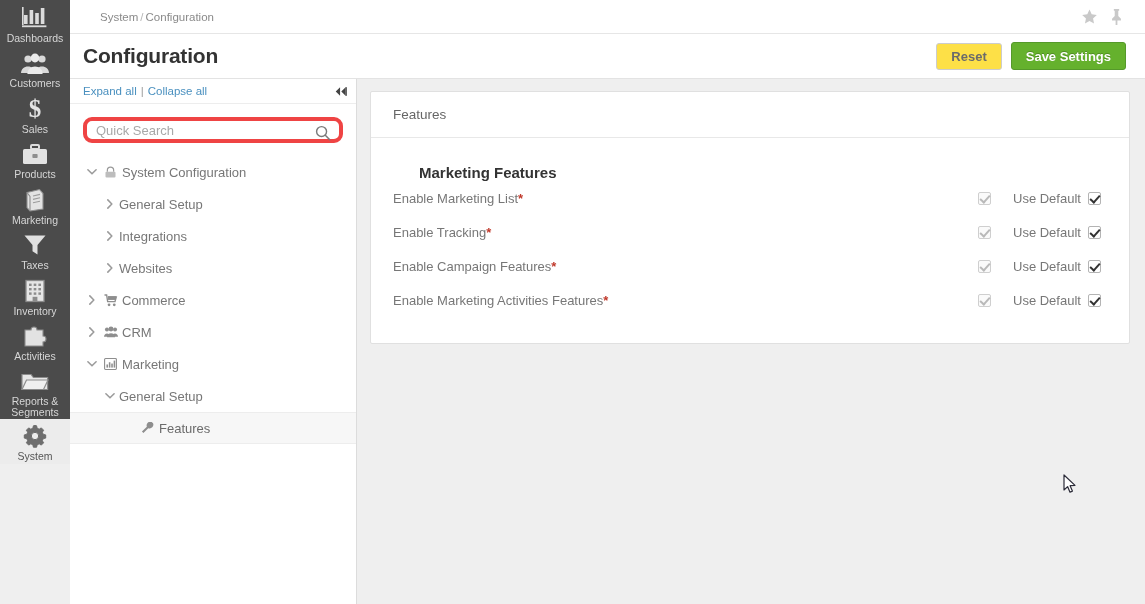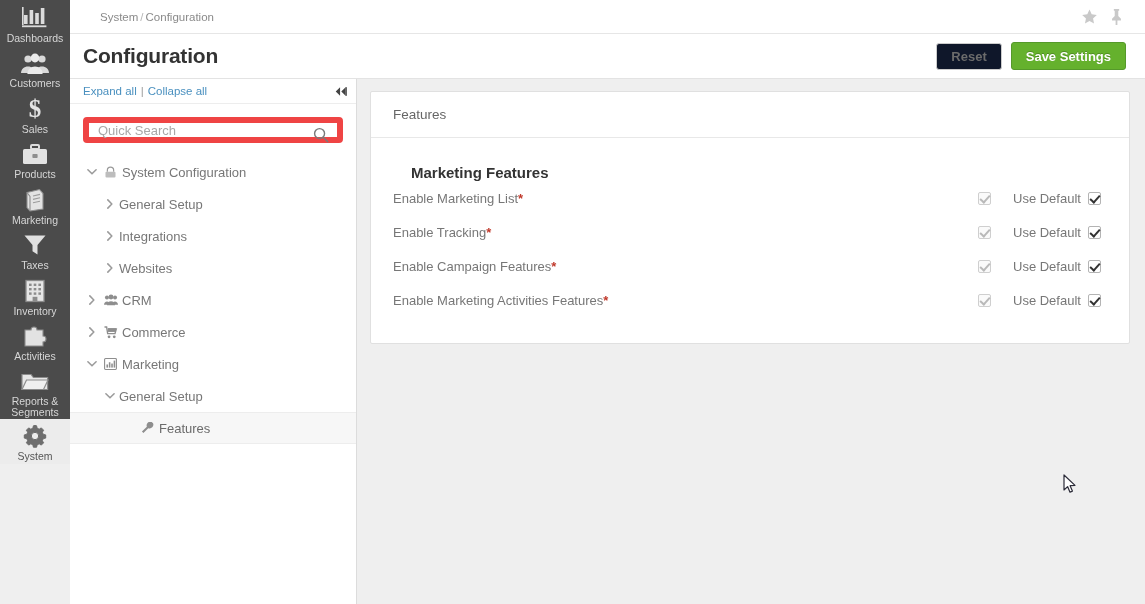--- a/index.html
+++ b/index.html
@@ -70,21 +70,21 @@
   #pagetitle { font-size: 21px; font-weight: bold; color: #333; letter-spacing: -0.2px; }
   .title-actions { margin-left: auto; display: flex; align-items: center; gap: 9px; padding-right: 7px;}
   .btn {
     font-family: "Liberation Sans", sans-serif;
     font-size: 13px; font-weight: bold;
     border-radius: 3px; cursor: pointer;
     display: inline-flex; align-items: center; justify-content: center;
   }
   .btn-reset {
     height: 27px; padding: 0 14px;
-    background: #0f172a; border: 1px solid #ccc;
+    background: #fde047; border: 1px solid #ccc;
     color: #6b6b6b;
   }
   .btn-save {
     height: 28px; padding: 0 14px;
     background: #65b12d; border: 1px solid #55992a;
     color: #fff;
     text-shadow: 0 -1px 0 rgba(0,0,0,.22);
   }
 
   
@@ -104,21 +104,21 @@
     font-size: 11.5px;
     border-bottom: 1px solid #ededed;
   }
   #treetools a { color: #4a90bf; text-decoration: none; cursor: pointer; }
   #treetools .pipe { color: #9a9a9a; margin: 0 4px; }
   #collapse-all-icon { margin-left: auto; display: flex; align-items: center; cursor: pointer; }
 
   #searchwrap { padding: 13px 13px 6px 13px; }
   #searchbox {
     height: 26px; position: relative;
-    border: 6px solid #ef4444; border-radius: 4px;
+    border: 4px solid #ef4444; border-radius: 9px;
     display: flex; align-items: center;
     background: #fff;
   }
   #searchbox input {
     border: 0; outline: 0; width: 100%;
     height: 24px; padding: 0 28px 0 9px;
     font-family: "Liberation Sans", sans-serif;
     font-size: 13px; color: #555; background: transparent;
   }
   #searchbox input::placeholder { color: #a8a8a8; }
@@ -152,21 +152,21 @@
     border-radius: 2px;
   }
   #cardhead {
     height: 46px; display: flex; align-items: center;
     padding: 0 22px; border-bottom: 1px solid #e8e8e8;
     font-size: 13.5px; color: #666;
   }
   #cardbody { padding: 20px 22px 26px 22px; }
   #sectiontitle {
     font-size: 15px; font-weight: bold; color: #333;
-    margin: 6px 0 0 18px;
+    margin: 6px 0 0 26px;
   }
   .frow {
     display: flex; align-items: center;
     height: 34px;
   }
   .frow .flabel {
     width: 585px; text-align: left;
     font-size: 13px; color: #777;
     padding-right: 6px; white-space: nowrap;
   }
@@ -403,46 +403,46 @@
               </span>
               <span class="tl">Websites</span>
             </div>
             <div class="t-row lvl0">
               <span class="tw">
                 <svg width="8" height="10" viewBox="0 0 8 11">
                   <path d="M1.6 1 L6 5.5 L1.6 10" fill="none" stroke="#9b9b9b" stroke-width="1.7" stroke-linecap="round" stroke-linejoin="round"></path>
                 </svg>
               </span>
               <span class="ti">
+                <svg width="14" height="13" viewBox="0 0 15 14">
+                  <path d="M0.5 1h2.3l1.1 7.2h7.9l1.4-5.1H4.2" fill="none" stroke="#8e8e8e" stroke-width="1.5"></path>
+                  <rect x="4.3" y="2.4" width="8.6" height="4" fill="#8e8e8e"></rect>
+                  <circle cx="5.4" cy="11.6" r="1.5" fill="#8e8e8e"></circle>
+                  <circle cx="11" cy="11.6" r="1.5" fill="#8e8e8e"></circle>
+                </svg>
+              </span>
+              <span class="tl">Commerce</span>
+            </div>
+            <div class="t-row lvl0">
+              <span class="tw">
+                <svg width="8" height="10" viewBox="0 0 8 11">
+                  <path d="M1.6 1 L6 5.5 L1.6 10" fill="none" stroke="#9b9b9b" stroke-width="1.7" stroke-linecap="round" stroke-linejoin="round"></path>
+                </svg>
+              </span>
+              <span class="ti">
                 <svg width="14" height="12" viewBox="0 0 16 13">
                   <circle cx="3.4" cy="3.6" r="2.3" fill="#8e8e8e"></circle>
                   <circle cx="12.6" cy="3.6" r="2.3" fill="#8e8e8e"></circle>
                   <circle cx="8" cy="3" r="2.8" fill="#8e8e8e"></circle>
                   <path d="M0 12c0-2.4 1.6-3.9 3.4-3.9S6.8 9.6 6.8 12z" fill="#8e8e8e"></path>
                   <path d="M9.2 12c0-2.4 1.6-3.9 3.4-3.9S16 9.6 16 12z" fill="#8e8e8e"></path>
                   <path d="M3.4 12.6c0-2.8 2-4.6 4.6-4.6s4.6 1.8 4.6 4.6z" fill="#8e8e8e"></path>
                 </svg>
               </span>
               <span class="tl">CRM</span>
-            </div>
-            <div class="t-row lvl0">
-              <span class="tw">
-                <svg width="8" height="10" viewBox="0 0 8 11">
-                  <path d="M1.6 1 L6 5.5 L1.6 10" fill="none" stroke="#9b9b9b" stroke-width="1.7" stroke-linecap="round" stroke-linejoin="round"></path>
-                </svg>
-              </span>
-              <span class="ti">
-                <svg width="14" height="13" viewBox="0 0 15 14">
-                  <path d="M0.5 1h2.3l1.1 7.2h7.9l1.4-5.1H4.2" fill="none" stroke="#8e8e8e" stroke-width="1.5"></path>
-                  <rect x="4.3" y="2.4" width="8.6" height="4" fill="#8e8e8e"></rect>
-                  <circle cx="5.4" cy="11.6" r="1.5" fill="#8e8e8e"></circle>
-                  <circle cx="11" cy="11.6" r="1.5" fill="#8e8e8e"></circle>
-                </svg>
-              </span>
-              <span class="tl">Commerce</span>
             </div>
             <div class="t-row lvl0">
               <span class="tw">
                 <svg width="10" height="8" viewBox="0 0 11 8">
                   <path d="M1 1.6 L5.5 6 L10 1.6" fill="none" stroke="#9b9b9b" stroke-width="1.7" stroke-linecap="round" stroke-linejoin="round"></path>
                 </svg>
               </span>
               <span class="ti">
                 <svg width="13" height="12" viewBox="0 0 14 13">
                   <rect x="0.6" y="0.6" width="12.8" height="11.8" rx="1" fill="none" stroke="#8e8e8e" stroke-width="1.2"></rect>

